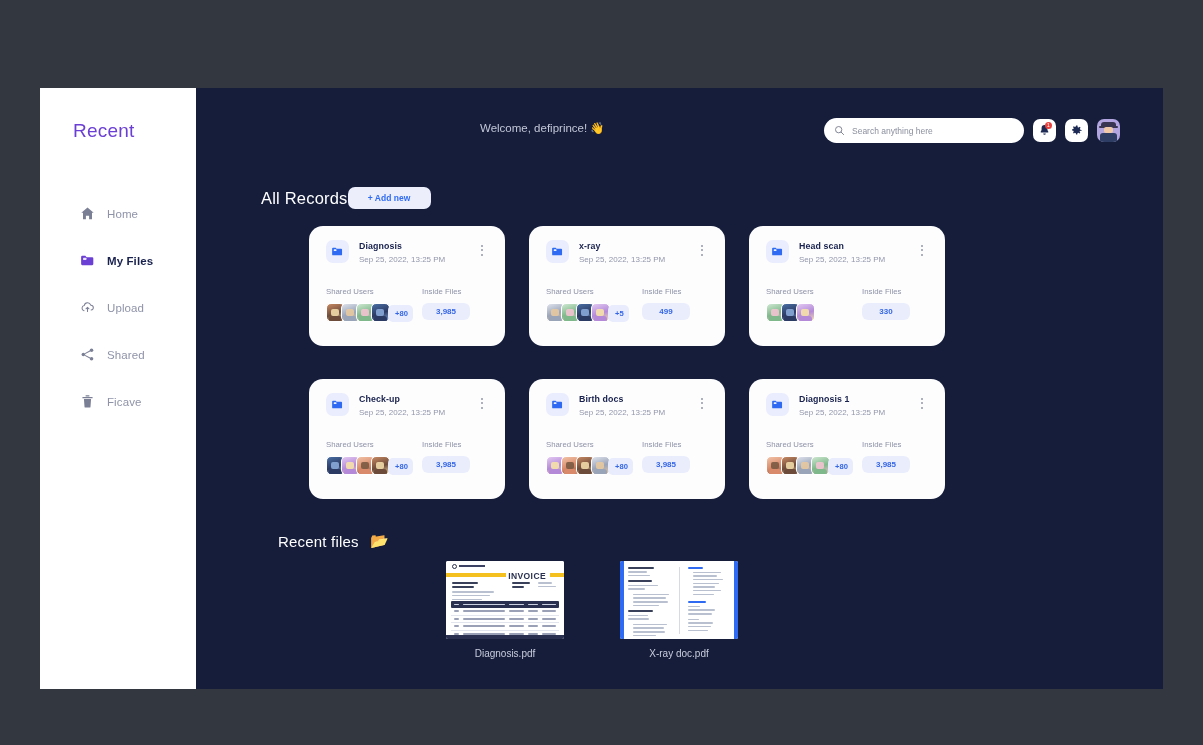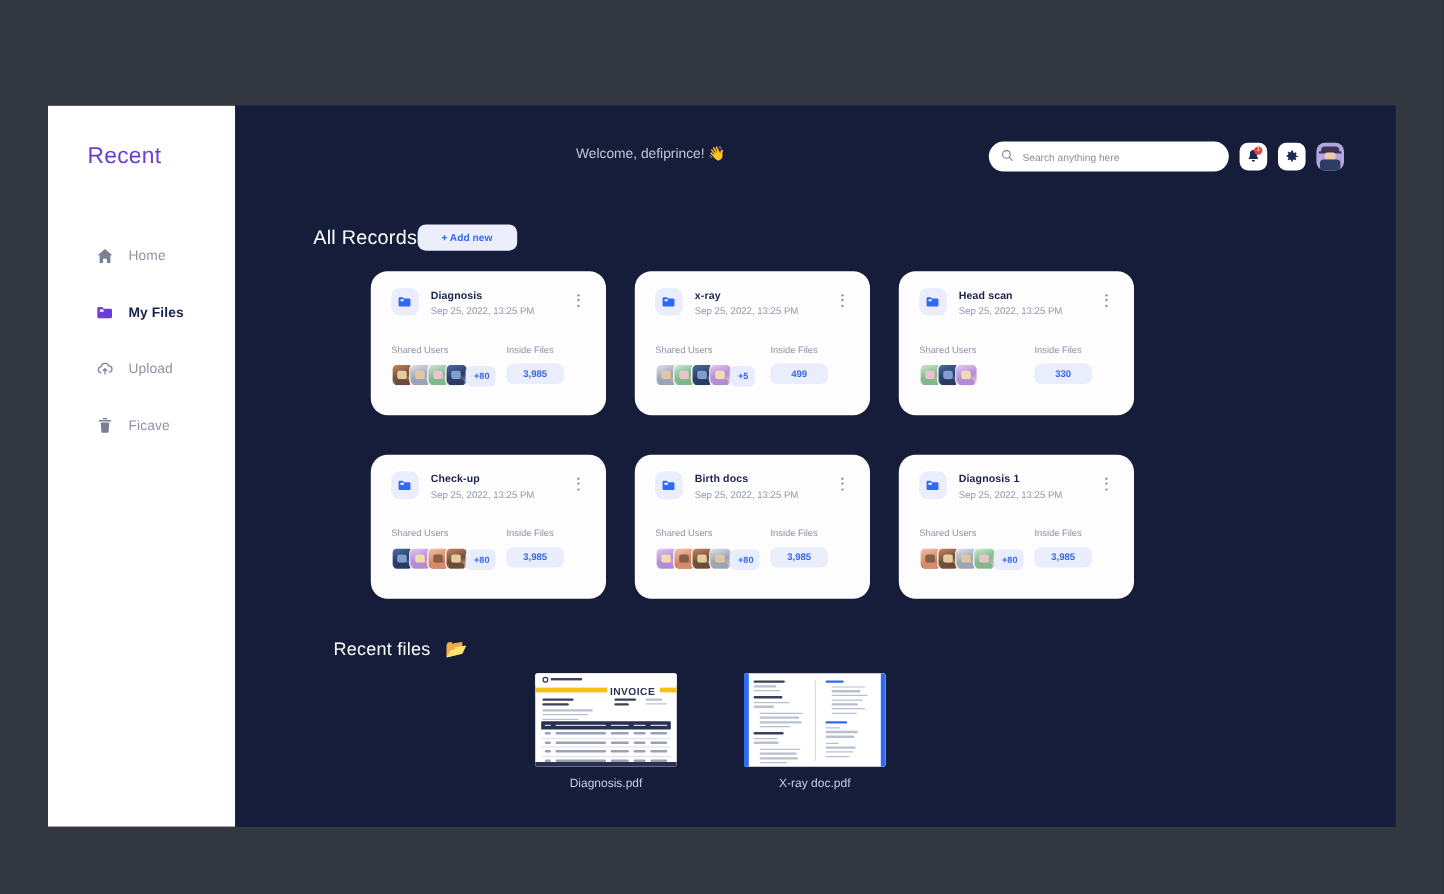--- a/index.html
+++ b/index.html
@@ -348,20 +348,31 @@
         <span class="nav-icon">
           <svg viewBox="0 0 16 16" fill="none" stroke="#7b7f95" stroke-width="1.1" stroke-linecap="round" stroke-linejoin="round">
               <path d="M4.3 11.4A2.8 2.8 0 0 1 4.6 5.9a3.5 3.5 0 0 1 6.8-.4 2.6 2.6 0 0 1 .4 5.2"></path>
               <path d="M8 12.3V7.8M6.4 9.4 8 7.8l1.6 1.6"></path>
             </svg>
         </span>
         <span class="nav-label">Upload</span>
       </div>
 
 
+      <div class="nav-item">
+        <span class="nav-icon">
+          <svg viewBox="0 0 16 16" fill="none" stroke="#7b7f95" stroke-width="1.1">
+              <circle cx="12.3" cy="3.4" r="1.9" fill="#7b7f95" stroke="none"></circle>
+              <circle cx="3.6" cy="8" r="1.9" fill="#7b7f95" stroke="none"></circle>
+              <circle cx="12.3" cy="12.6" r="1.9" fill="#7b7f95" stroke="none"></circle>
+              <path d="M5.3 7.1 10.6 4.3M5.3 8.9l5.3 2.8"></path>
+            </svg>
+        </span>
+        <span class="nav-label">Shared</span>
+      </div>
 
       <div class="nav-item">
         <span class="nav-icon">
           <svg viewBox="0 0 16 16" fill="#7b7f95">
               <path d="M6 1.4h4v1.2H6zM2.6 3.2h10.8v1.3H2.6zM4.2 5.4h7.6l-.6 8.2a.9.9 0 0 1-.9.9H5.7a.9.9 0 0 1-.9-.9z"></path>
             </svg>
         </span>
         <span class="nav-label">Ficave</span>
       </div>
     </nav>

